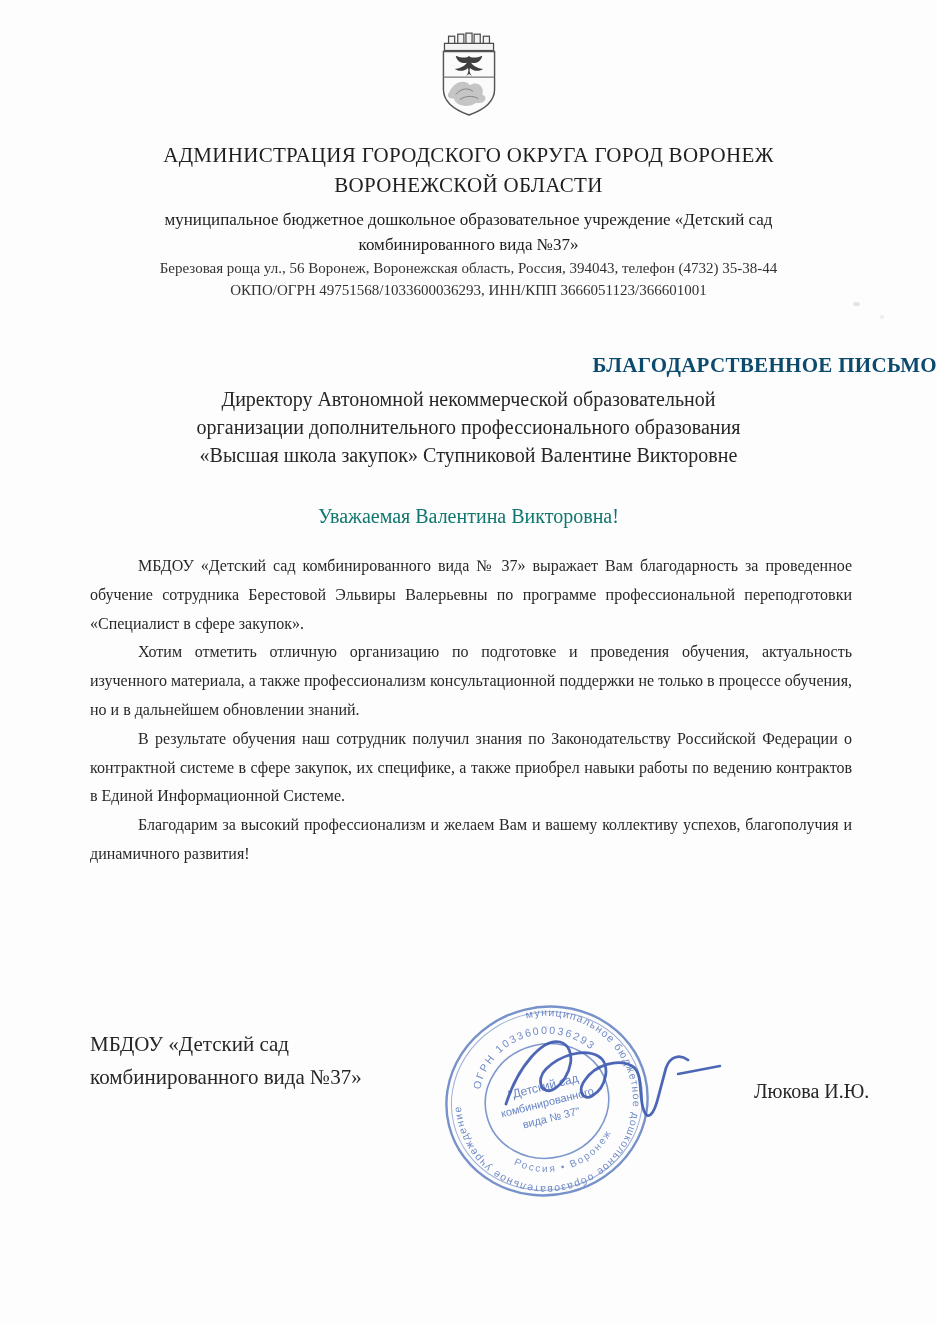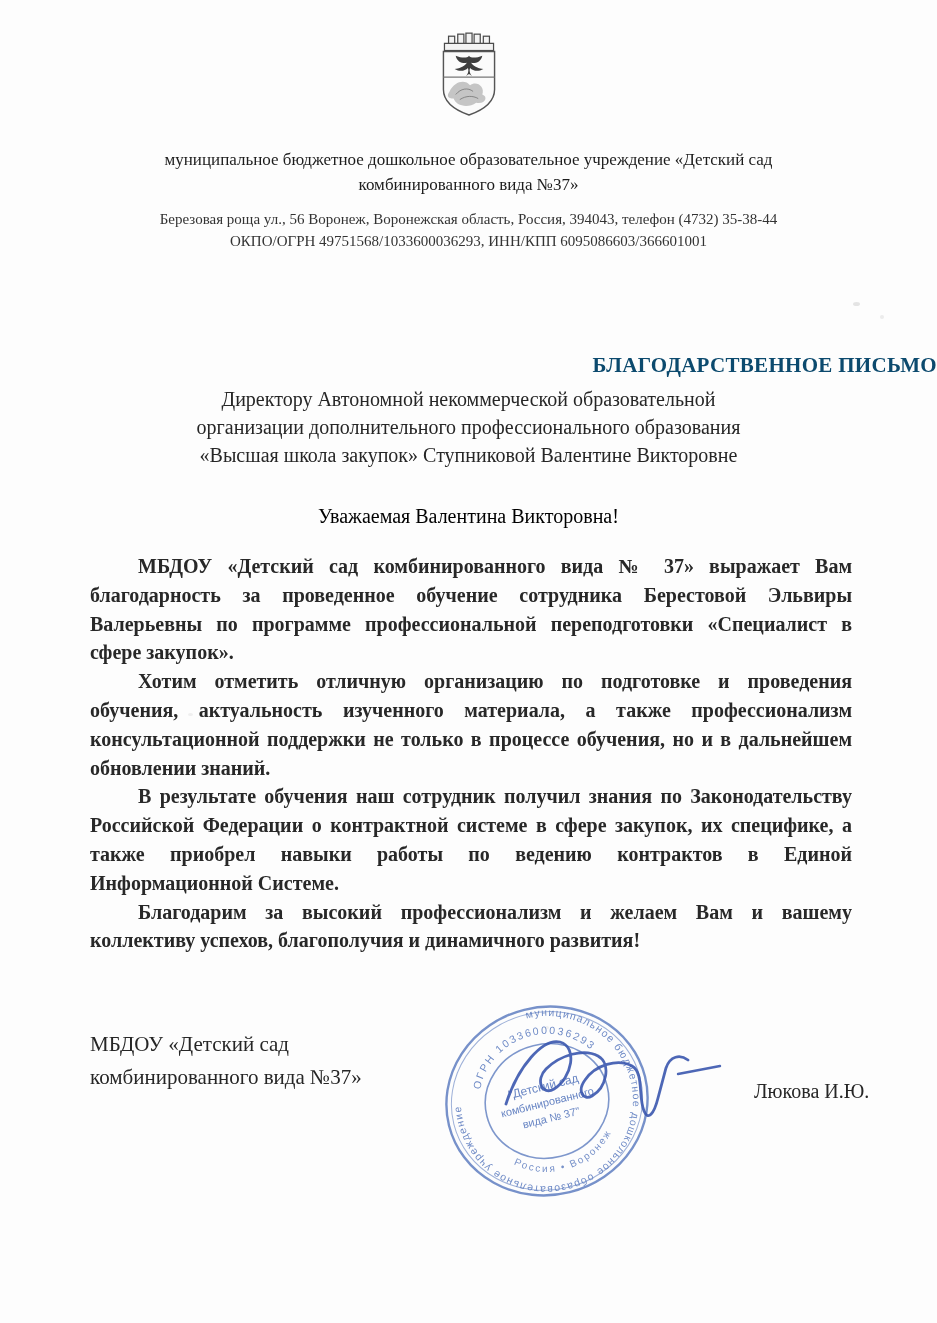--- a/index.html
+++ b/index.html
@@ -26,42 +26,41 @@
   }
   .org-line-caps{
     font-size:21px;line-height:30px;color:#1f1f1f;
     letter-spacing:.3px;
   }
   .org-name-bold{
     margin:7px auto 0;max-width:690px;
     font-size:17px;font-weight:normal;line-height:25px;color:#1c1c1c;
   }
   .org-address{
-    margin-top:11px;font-size:15px;line-height:22px;color:#333;
+    margin-top:0;font-size:15px;line-height:22px;color:#333;
   }
   
   .letter-title{
     position:absolute;top:353px;left:0;width:100%;
     text-align:right;font-size:21px;font-weight:bold;color:#0c4a6e;
     letter-spacing:.3px;
   }
   .addressee{
     position:absolute;top:385px;left:0;width:100%;
     text-align:center;font-size:20px;line-height:28px;color:#262626;
   }
   .salutation{
     position:absolute;top:505px;left:0;width:100%;
-    text-align:center;font-size:20px;color:#000000;
+    text-align:center;font-size:20px;color:#0f766e;
   }
   
   .body-text{
     position:absolute;top:552px;left:90px;width:762px;
-    font-size:20px;line-height:28.8px;color:#282828;
+    font-size:16px;line-height:28.8px;color:#282828;
     text-align:justify;
-    font-weight:bold;
   }
   .body-text p{margin:0;text-indent:48px;}
   
   .sign-block{
     position:absolute;top:1028px;left:90px;
     font-size:21px;line-height:33px;color:#262626;
   }
   .sign-name{
     position:absolute;top:1080px;left:754px;
     font-size:20px;color:#262626;
@@ -109,24 +108,26 @@
                c 3,3 8,4 13,1 c -4,0 -9,-2 -12,-6 c 4,1 10,-1 11,-7
                c -5,2 -11,3 -13,0 z" fill="#1d1d1d" opacity="0.85"></path>
 
       <path d="M 20,63 C 25,53 35,51 40,57 C 46,52 55,58 52,66 C 58,68 55,76 46,74
                C 38,80 26,77 24,70 C 18,70 17,67 20,63 Z" fill="#a8a8a8" opacity="0.65"></path>
       <path d="M 26,66 C 31,60 38,59 43,63 M 30,71 C 36,67 43,67 48,70" fill="none" stroke="#6e6e6e" stroke-width="0.9" opacity="0.8"></path>
     </svg>
   </div>
 
   <div class="org-header">
+    <div class="org-line-caps">АДМИНИСТРАЦИЯ ГОРОДСКОГО ОКРУГА ГОРОД ВОРОНЕЖ</div>
+    <div class="org-line-caps">ВОРОНЕЖСКОЙ ОБЛАСТИ</div>
     <div class="org-name-bold">муниципальное бюджетное дошкольное образовательное учреждение «Детский сад комбинированного вида №37»</div>
     <div class="org-address">
       <div>Березовая роща ул., 56 Воронеж, Воронежская область, Россия, 394043, телефон (4732) 35-38-44</div>
-      <div>ОКПО/ОГРН 49751568/1033600036293, ИНН/КПП 6095086603/366601001</div>
+      <div>ОКПО/ОГРН 49751568/1033600036293, ИНН/КПП 3666051123/366601001</div>
     </div>
   </div>
 
   <div class="letter-title">БЛАГОДАРСТВЕННОЕ ПИСЬМО</div>
   <div class="addressee">
     <div>Директору Автономной некоммерческой образовательной</div>
     <div>организации дополнительного профессионального образования</div>
     <div>«Высшая школа закупок» Ступниковой Валентине Викторовне</div>
   </div>
 

